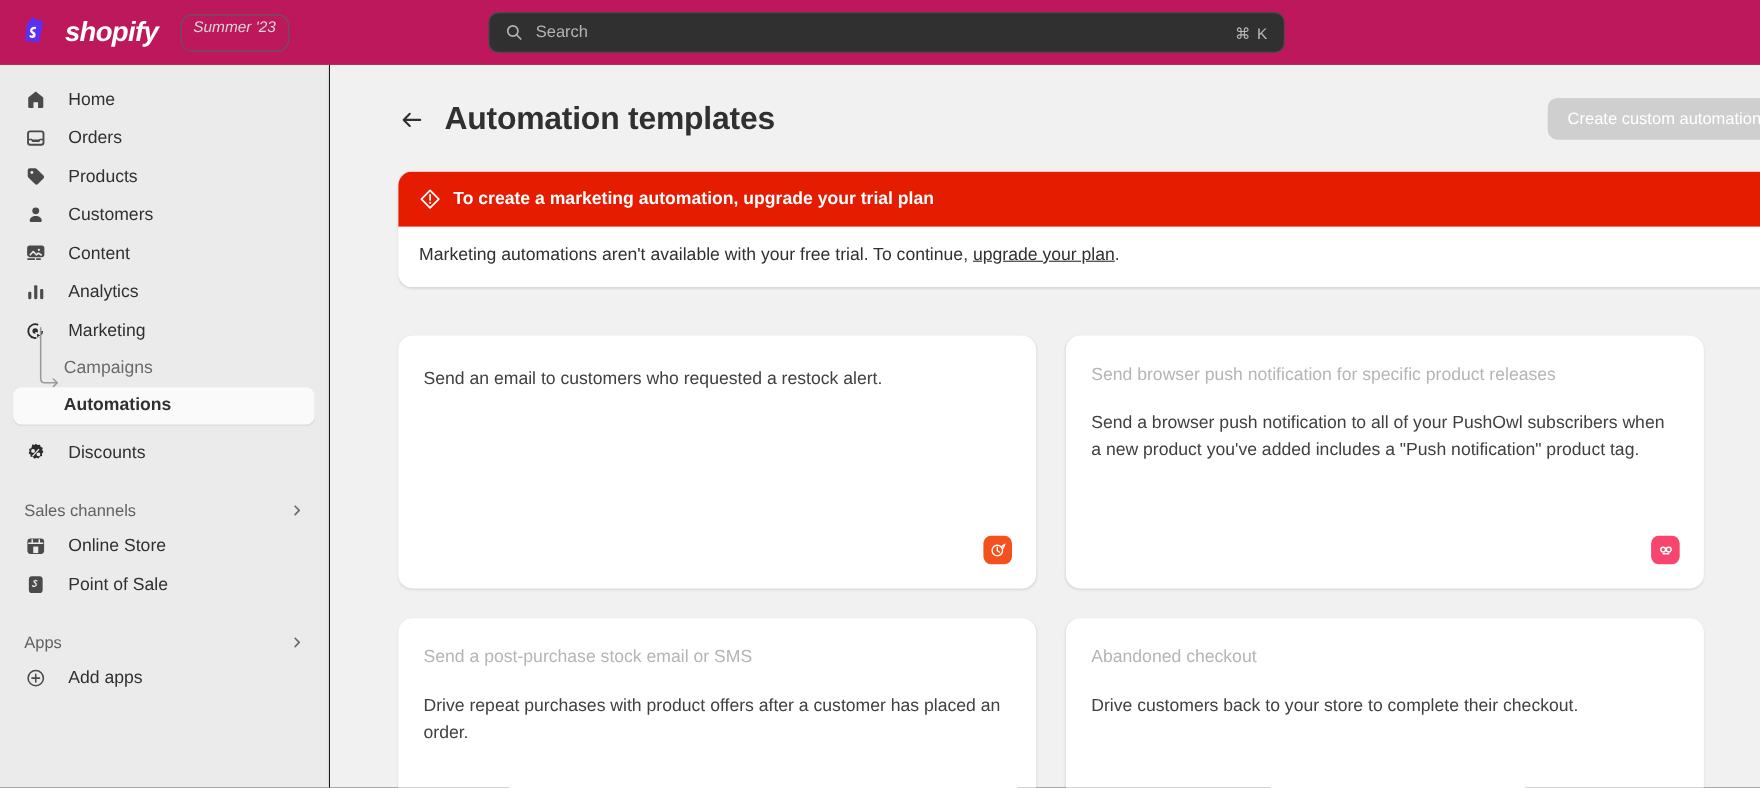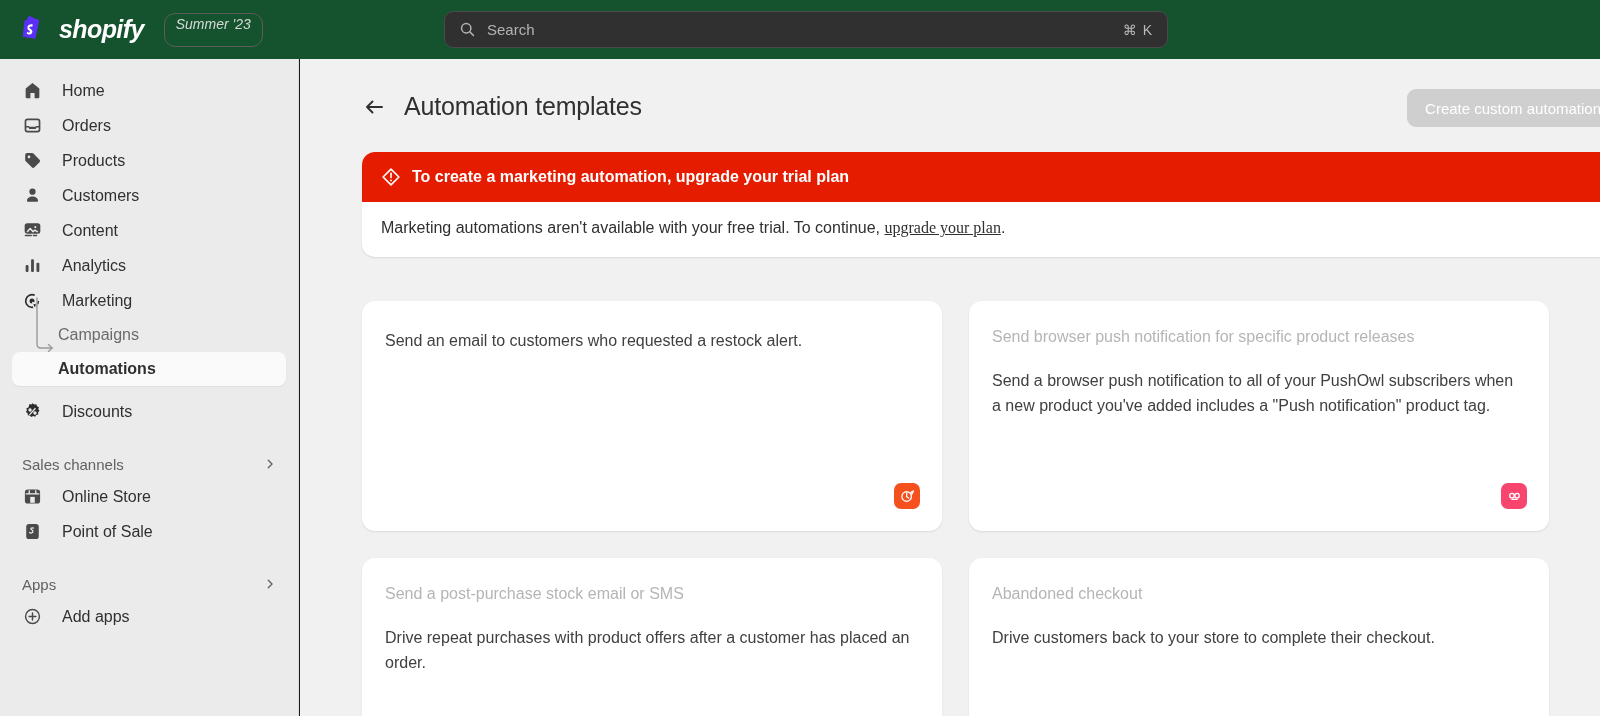--- a/index.html
+++ b/index.html
@@ -7,21 +7,21 @@
     width: 1600px; height: 716px;
     font-family: "Liberation Sans", sans-serif;
     background: #1a1a1a;
     overflow: hidden;
   }
 
   
   .topbar {
     position: absolute; top: 0; left: 0;
     width: 1600px; height: 59px;
-    background: #14532d;
+    background: #be185d;
     display: flex; align-items: center;
   }
   .brand { display: flex; align-items: center; gap: 11px; padding-left: 18px; }
   .brand-logo { width: 30px; height: 30px; display: block; }
   .brand-word {
     color: #ffffff; font-size: 25px; font-weight: bold;
     font-style: italic; letter-spacing: -0.6px;
   }
   .brand-badge {
     margin-left: 9px;
@@ -99,21 +99,21 @@
     position: absolute; left: 300px; top: 59px;
     width: 1300px; height: 657px;
     background: #f1f1f1;
     overflow: hidden;
   }
   .page-head {
     display: flex; align-items: center;
     padding: 33px 0 0 63px; position: relative;
   }
   .back-arrow { width: 22px; height: 22px; margin-right: 19px; cursor: pointer; }
-  .page-title { font-size: 25px; font-weight: normal; color: #303030; letter-spacing: -0.2px; }
+  .page-title { font-size: 29px; font-weight: bold; color: #303030; letter-spacing: -0.2px; }
   .create-btn {
     position: absolute; right: -19px; top: 30px;
     background: #cfcfcf; color: #ffffff;
     border: none; border-radius: 9px;
     height: 38px; padding: 0 18px;
     font-size: 15px; font-family: "Liberation Sans", sans-serif;
     cursor: default; white-space: nowrap;
   }
 
   .banner {
@@ -124,21 +124,21 @@
     box-shadow: 0 1px 2px rgba(0,0,0,.10);
     overflow: hidden;
   }
   .banner-head {
     background: #e51c00; color: #ffffff;
     display: flex; align-items: center; gap: 11px;
     padding: 15px 19px; font-size: 16px; font-weight: bold;
   }
   .banner-icon { width: 20px; height: 20px; flex: none; }
   .banner-body { padding: 17px 19px 20px 19px; font-size: 16px; color: #303030; }
-  .banner-body a { color: #303030; text-decoration: underline; font-family: Liberation Serif, serif; }
+  .banner-body a { color: #303030; text-decoration: underline; }
 
   .cards {
     display: grid;
     grid-template-columns: 580px 580px;
     gap: 27px;
     margin: 44px 0 0 62px;
   }
   .card {
     background: #ffffff; border-radius: 13px;
     box-shadow: 0 1px 2px rgba(0,0,0,.10);

